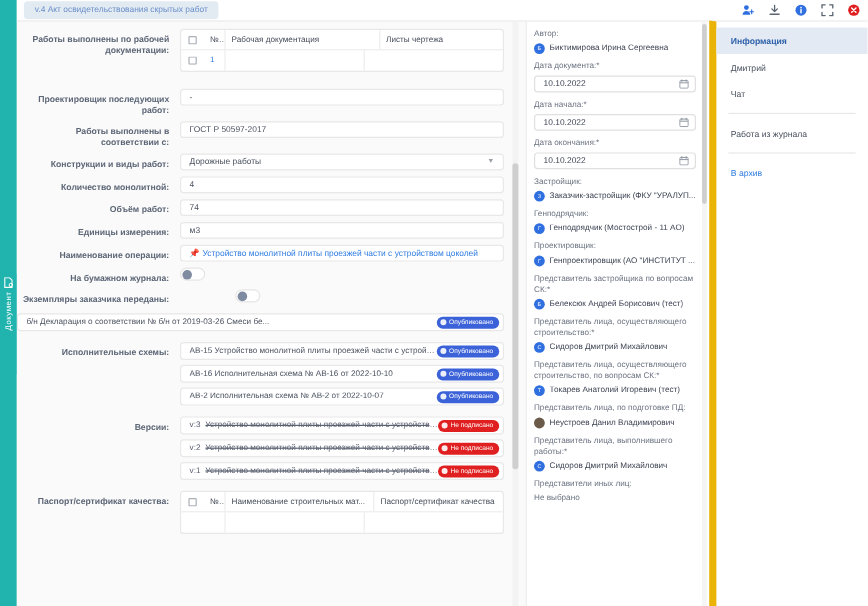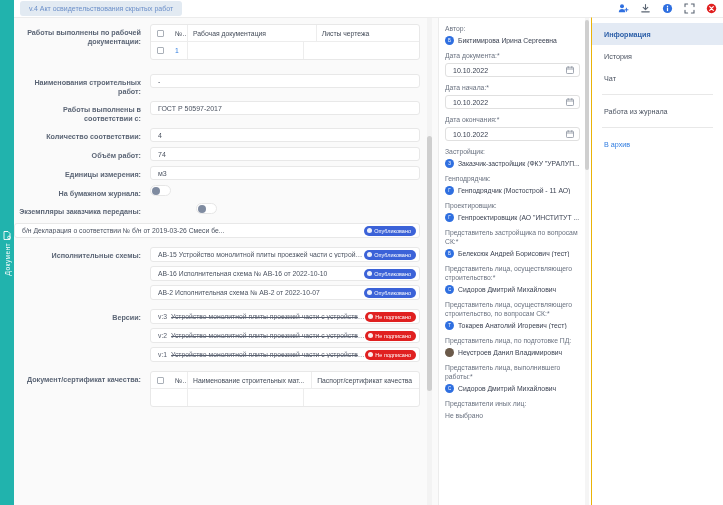--- a/index.html
+++ b/index.html
@@ -144,21 +144,21 @@
     display:flex; align-items:center; justify-content:space-between;
     padding:0 5px 0 7px; font-size:7px; color:#3b4252; margin-bottom:6px;
   }
   .cal-ico svg { display:block; }
   .info-scroll-track { position:absolute; right:2px; top:0; width:4px; height:488px; background:#f5f5f5; }
   .info-scroll-thumb { position:absolute; right:2px; top:2px; width:4px; height:150px; background:#cfcfcf; border-radius:3px; cursor:pointer; }
 
   
   .rightmenu {
     position:absolute; left:591px; top:17px; width:132px; height:488px;
-    background:#fff; border-left:1px solid #eab308; border-top:1px solid #ececec;
+    background:#fff; border-left:6px solid #eab308; border-top:1px solid #ececec;
   }
   .mitem {
     height:22px; display:flex; align-items:center; padding:0 12px;
     font-size:7.2px; color:#4a5260; cursor:pointer;
   }
   .mitem.active { background:#e3eaf4; color:#2c5fa8; font-weight:bold; }
   .msep { height:1px; background:#e8e8e8; margin:5px 10px; }
   .mitem.link { color:#2f7ce0; }
 </style>
 </head>
@@ -237,55 +237,75 @@
               <div class="tc c1"></div>
               <div class="tc c2"></div>
             </div>
           </div>
         </div>
       </div>
 
       <div style="height:9px;"></div>
 
       <div class="row">
-        <div class="rowlbl">Наименования строительных работ:</div>
+        <div class="rowlbl">Проектировщик последующих работ:</div>
         <div class="rowfield">
             <div class="inp">-</div>
           </div>
       </div>
 
       <div class="row">
         <div class="rowlbl">Работы выполнены в соответствии с:</div>
         <div class="rowfield">
             <div class="inp">ГОСТ Р 50597-2017</div>
           </div>
       </div>
 
-
-      <div class="row">
-        <div class="rowlbl">Количество соответствии:</div>
+      <div class="row">
+        <div class="rowlbl">Конструкции и виды работ:</div>
+        <div class="rowfield">
+          <div class="inp select">
+            <span>Дорожные работы</span>
+            <span class="caret">▼</span>
+          </div>
+        </div>
+      </div>
+
+      <div class="row">
+        <div class="rowlbl">Количество монолитной:</div>
         <div class="rowfield">
             <div class="inp">4</div>
           </div>
       </div>
 
       <div class="row">
         <div class="rowlbl">Объём работ:</div>
         <div class="rowfield">
             <div class="inp">74</div>
           </div>
       </div>
 
       <div class="row">
         <div class="rowlbl">Единицы измерения:</div>
         <div class="rowfield">
             <div class="inp">м3</div>
           </div>
       </div>
 
+      <div class="row">
+        <div class="rowlbl">Наименование операции:</div>
+        <div class="rowfield">
+          <div class="inp">
+            <span class="op-link">
+              <span class="pin">📌</span>
+              <span>Устройство монолитной плиты проезжей части с устройством цоколей</span>
+            </span>
+          </div>
+        </div>
+      </div>
 
       <div class="row">
         <div class="rowlbl">На бумажном журнала:</div>
         <div class="rowfield">
             <div class="toggle"></div>
           </div>
       </div>
 
       <div class="row" style="margin-bottom:7px;gap:46px;">
         <div class="rowlbl">Экземпляры заказчика переданы:</div>
@@ -357,21 +377,21 @@
             <span class="chip-txt vers struck">Устройство монолитной плиты проезжей части с устройством ...</span>
             <span class="badge unsig">
                 <span class="dot"></span>
                 <span>Не подписано</span>
               </span>
           </div>
         </div>
       </div>
 
       <div class="row">
-        <div class="rowlbl">Документ/сертификат качества:</div>
+        <div class="rowlbl">Паспорт/сертификат качества:</div>
         <div class="rowfield">
           <div class="tbl">
             <div class="trow head">
               <div class="tc cb">
                   <span class="cbx"></span>
                 </div>
               <div class="tc num">№</div>
               <div class="tc c1">Наименование строительных мат...</div>
               <div class="tc c2">Паспорт/сертификат качества</div>
             </div>
@@ -485,21 +505,21 @@
       <div class="ilbl">Представители иных лиц:</div>
       <div class="ilbl">Не выбрано</div>
     </div>
     <div class="info-scroll-track"></div>
     <div class="info-scroll-thumb"></div>
   </div>
 
   <div class="rightmenu">
     <div style="height:5px;"></div>
     <div class="mitem active">Информация</div>
-    <div class="mitem">История</div>
+    <div class="mitem">Дмитрий</div>
     <div class="mitem">Чат</div>
     <div class="msep"></div>
     <div class="mitem">Работа из журнала</div>
     <div class="msep"></div>
     <div class="mitem link">В архив</div>
   </div>
 
 </div>
 
 </body></html>

